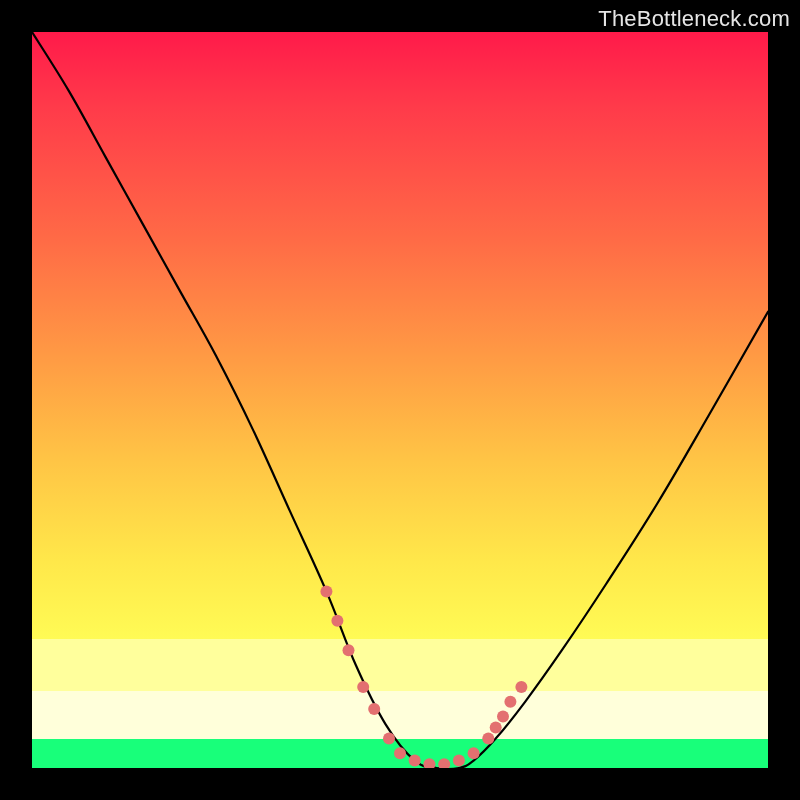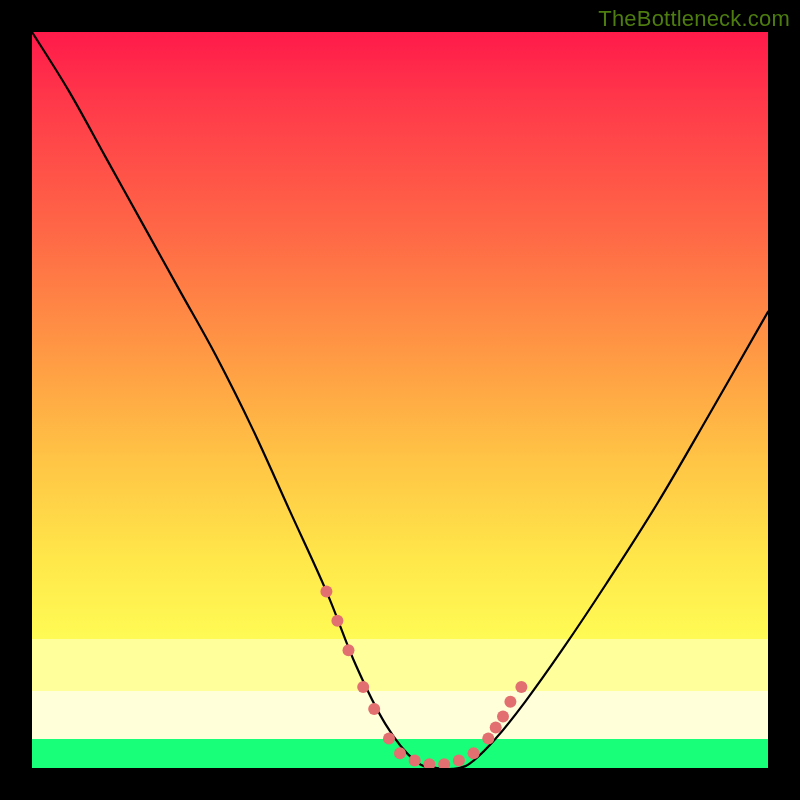--- a/index.html
+++ b/index.html
@@ -44,21 +44,21 @@
         #ffffda 89.5%,
         #ffffda 96%,
         #18ff7a 96%,
         #18ff7a 100%
       );
   }
   .watermark {
     position: absolute;
     top: 6px;
     right: 10px;
-    color: #4d7c0f;
+    color: #e5e5e5;
     font-size: 22px;
     font-weight: 500;
     letter-spacing: 0.2px;
     user-select: none;
   }
   svg.curve {
     position: absolute;
     inset: 0;
   }
 </style>

